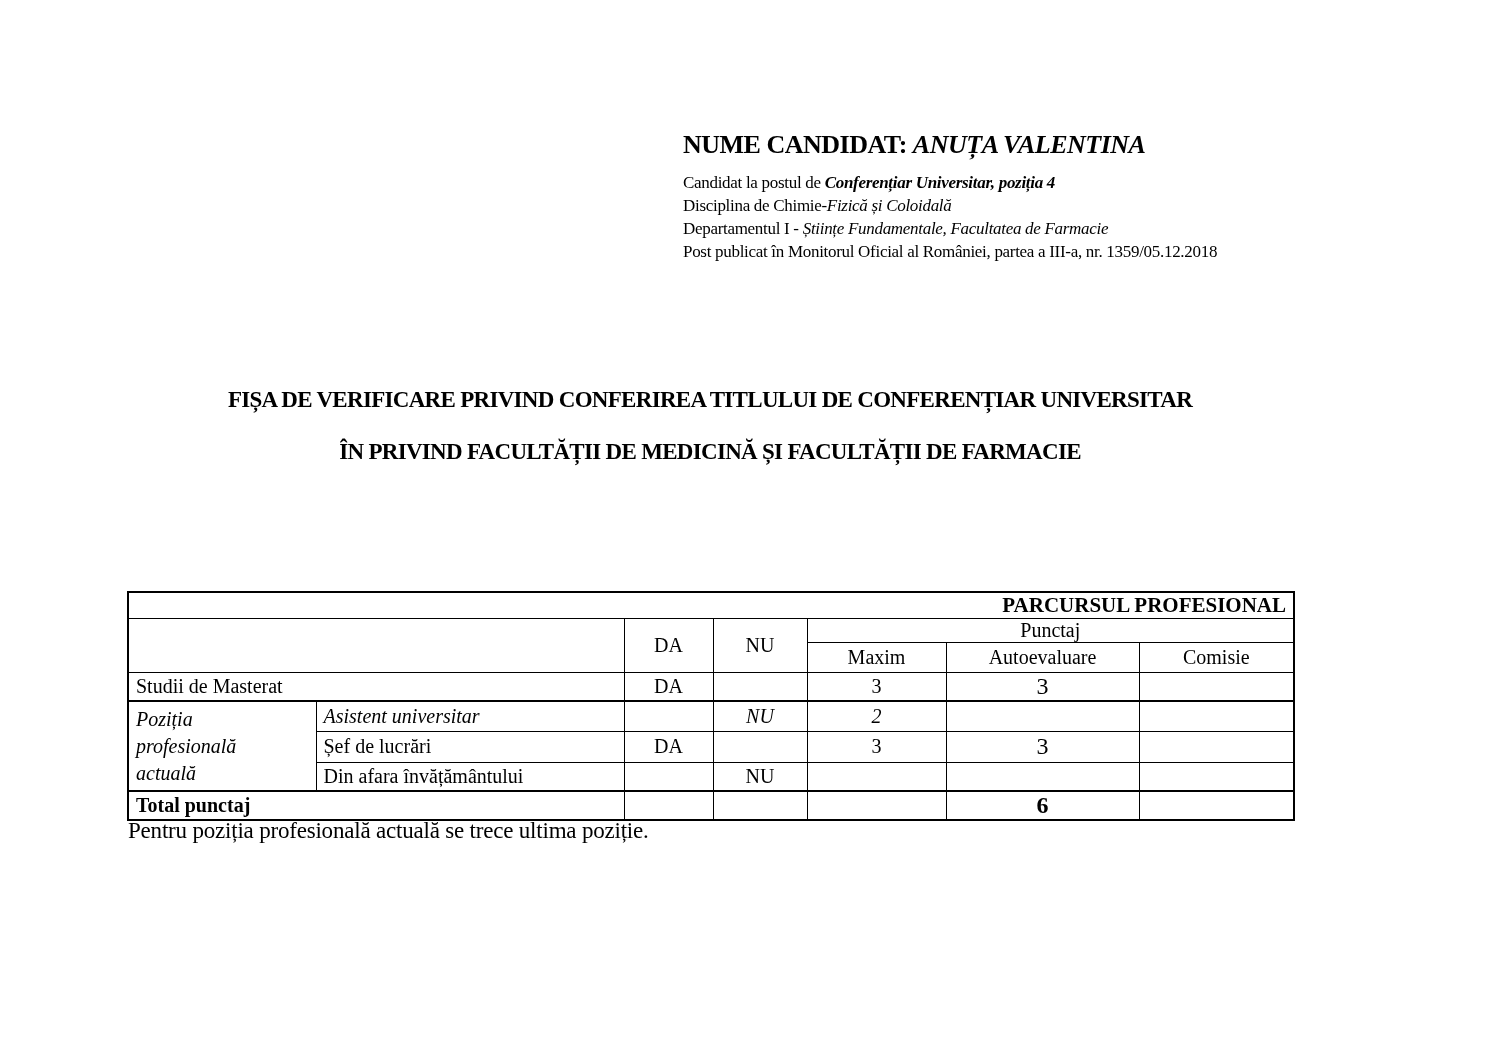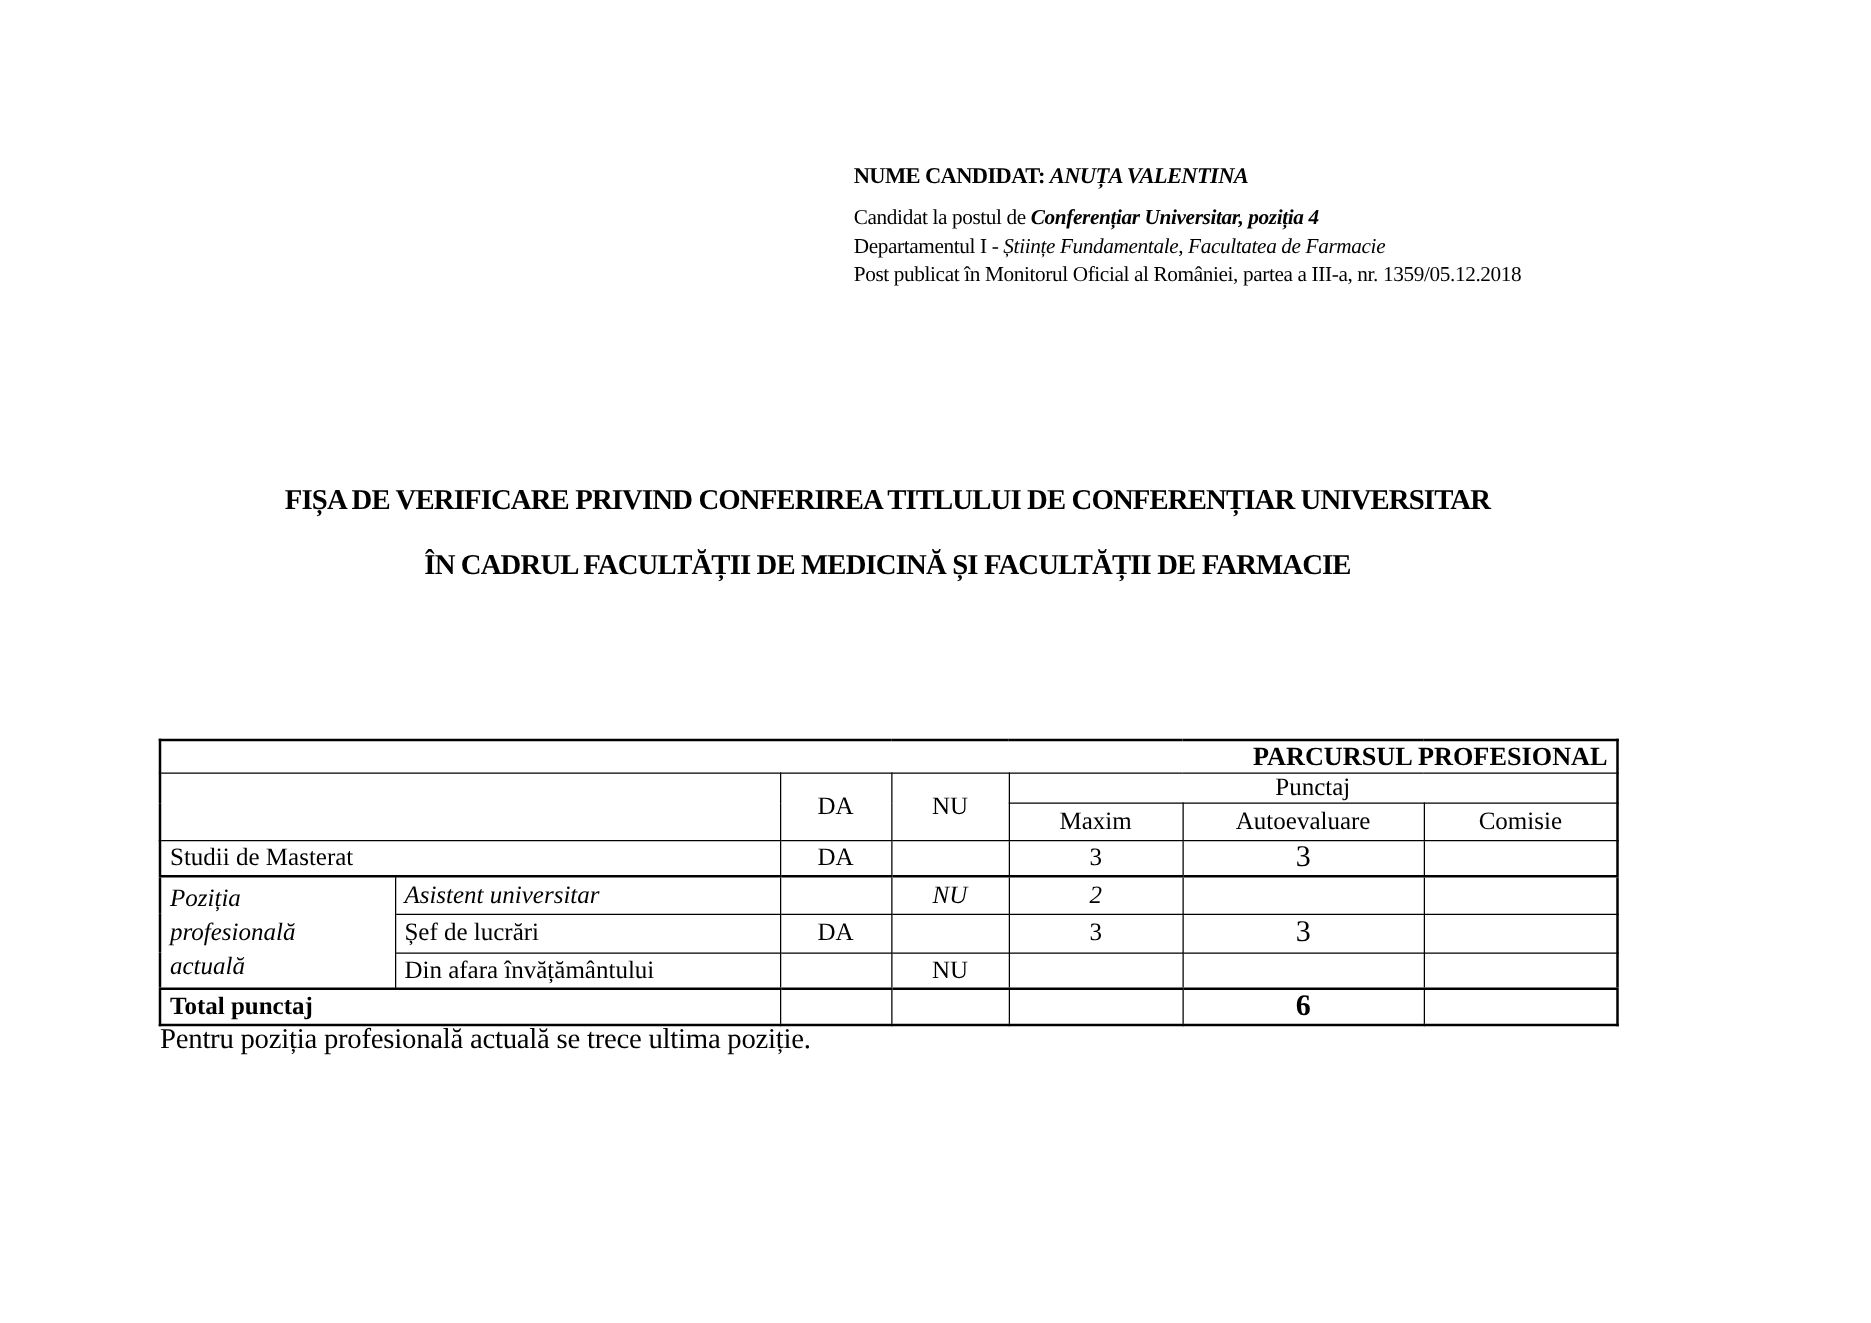--- a/index.html
+++ b/index.html
@@ -8,21 +8,21 @@
     position:relative;
     width:1497px; height:1058px;
     color:#000;
     font-family:"Liberation Serif","DejaVu Serif",serif;
     overflow:hidden;
   }
 
   
   .candidate-block { position:absolute; left:683px; top:130px; }
   .candidate-name {
-    font-size:18px; font-weight:bold; letter-spacing:-0.5px;
+    font-size:26px; font-weight:bold; letter-spacing:-0.5px;
     white-space:nowrap; margin-bottom:11px;
   }
   .candidate-name .name-value { font-style:italic; }
   .info-line {
     font-size:17px; line-height:23px; letter-spacing:-0.3px; white-space:nowrap;
   }
   .em-bold-italic { font-weight:bold; font-style:italic; }
   .em-italic { font-style:italic; }
 
   
@@ -79,29 +79,32 @@
 
 <div class="candidate-block">
   <div class="candidate-name">
     <span>NUME CANDIDAT:</span>
     <span class="name-value">ANUȚA VALENTINA</span>
   </div>
   <div class="info-line">
     <span>Candidat la postul de </span><span class="em-bold-italic">Conferențiar Universitar, poziția 4</span>
   </div>
   <div class="info-line">
+    <span>Disciplina de Chimie-</span><span class="em-italic">Fizică și Coloidală</span>
+  </div>
+  <div class="info-line">
     <span>Departamentul I - </span><span class="em-italic">Științe Fundamentale, Facultatea de Farmacie</span>
   </div>
   <div class="info-line">
     <span>Post publicat în Monitorul Oficial al României, partea a III-a, nr. 1359/05.12.2018</span>
   </div>
 </div>
 
 <div class="doc-title line1">FIȘA DE VERIFICARE PRIVIND CONFERIREA TITLULUI DE CONFERENȚIAR UNIVERSITAR</div>
-<div class="doc-title line2">ÎN CADRUL FACULTĂȚII DE MEDICINĂ ȘI FACULTĂȚII DE FARMACIE</div>
+<div class="doc-title line2">ÎN PRIVIND FACULTĂȚII DE MEDICINĂ ȘI FACULTĂȚII DE FARMACIE</div>
 
 <table class="verification">
   <colgroup>
     <col style="width:188px">
       <col style="width:308px">
       <col style="width:89px">
     <col style="width:94px">
       <col style="width:139px">
       <col style="width:193px">
       <col style="width:155px">

